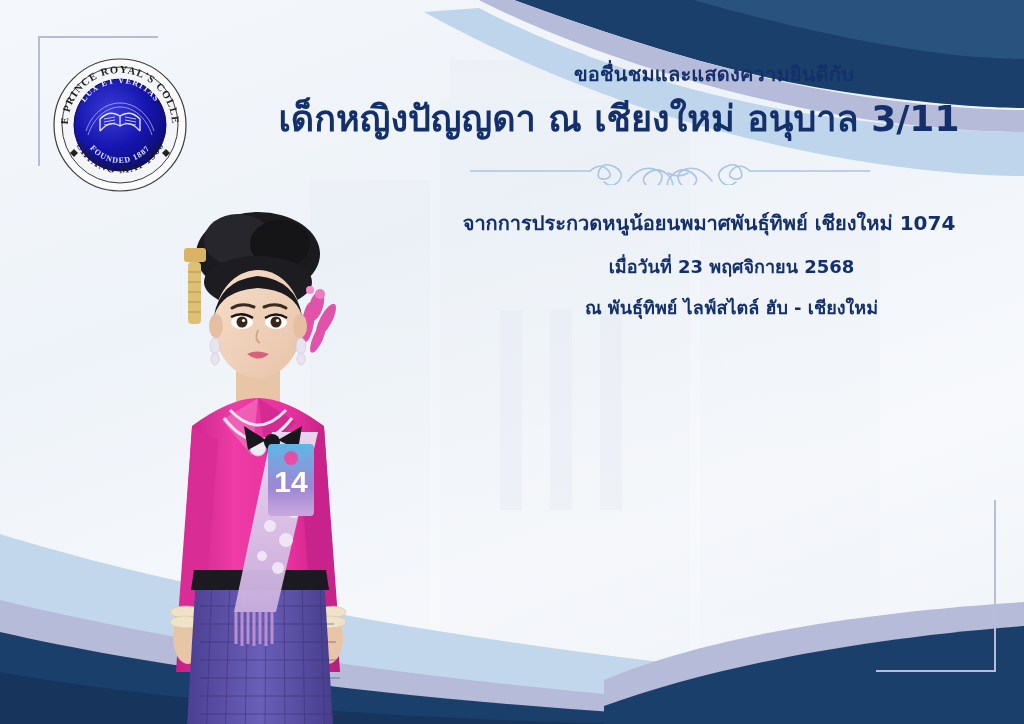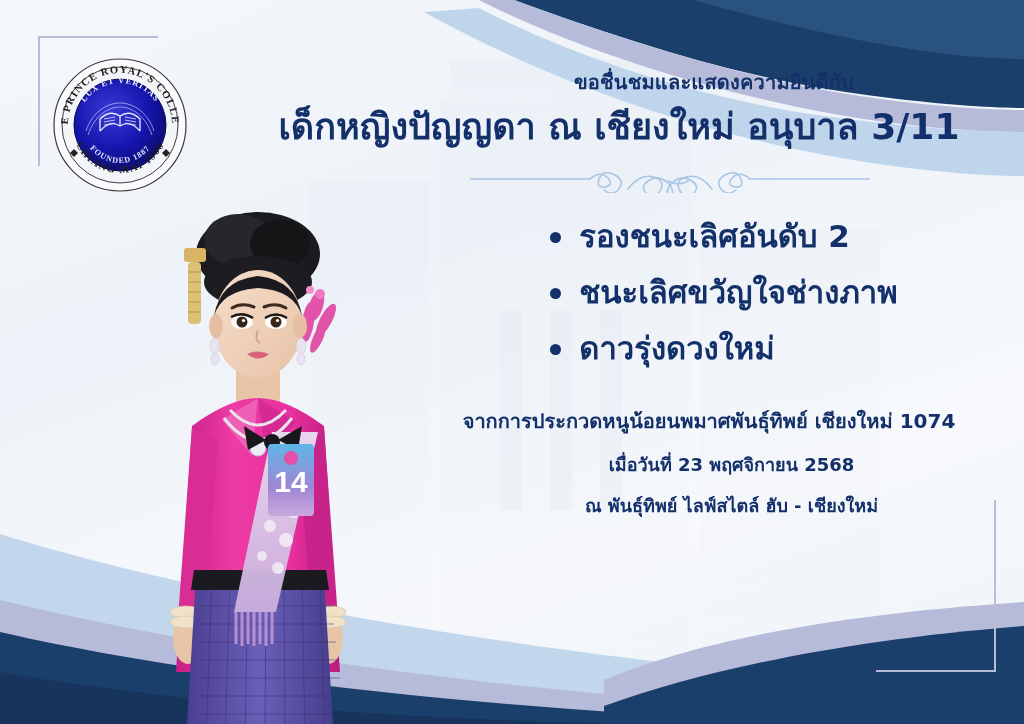--- a/index.html
+++ b/index.html
@@ -40,21 +40,21 @@
   .frame-br .v { right:0; bottom:0; width:2px; height:172px; }
 
   
   .seal { position:absolute; left:52px; top:57px; width:136px; height:136px; }
 
   
   .girl { position:absolute; left:120px; top:196px; width:280px; height:546px; }
 
   
   .content {
-    position:absolute; left:360px; top:70px; width:648px;
+    position:absolute; left:360px; top:62px; width:648px;
     text-align:center; color:#13306b;
   }
   .congrats {
     font-size:20px; font-weight:bold; letter-spacing:.2px;
     color:#13306b; line-height:1.2; margin-left:60px;
   }
   .name-line {
     font-size:36px; font-weight:bold; color:#13306b;
     line-height:1.25; margin-top:10px; margin-left:-130px;
     white-space:nowrap;
@@ -356,34 +356,20 @@
           <path d="M198,14 q10,6 20,0"></path>
           <path d="M242,22 q-12,-16 -26,-12 q-12,4 -6,14 q6,8 14,2 q6,-6 -2,-12
                    q-10,-7 -20,2 q-8,8 -2,16"></path>
           <path d="M280,12 q-10,-9 -18,-1 q-6,7 3,9 q9,1 6,-8 q-4,-10 -16,-4 q-10,6 -4,14
                    q7,8 15,1"></path>
         </g>
       </svg>
     </div>
 
 
-    <div class="awards">
-      <div class="award-row">
-        <span class="bullet"></span>
-        <span class="award-text">รองชนะเลิศอันดับ 2</span>
-      </div>
-      <div class="award-row">
-        <span class="bullet"></span>
-        <span class="award-text">ชนะเลิศขวัญใจช่างภาพ</span>
-      </div>
-      <div class="award-row">
-        <span class="bullet"></span>
-        <span class="award-text">ดาวรุ่งดวงใหม่</span>
-      </div>
-    </div>
 
     <div class="contest">จากการประกวดหนูน้อยนพมาศพันธุ์ทิพย์ เชียงใหม่ 1074</div>
 
     <div class="date">เมื่อวันที่ 23 พฤศจิกายน 2568</div>
 
     <div class="venue">ณ  พันธุ์ทิพย์ ไลฟ์สไตล์ ฮับ - เชียงใหม่</div>
 
   </div>
 </div>
 

